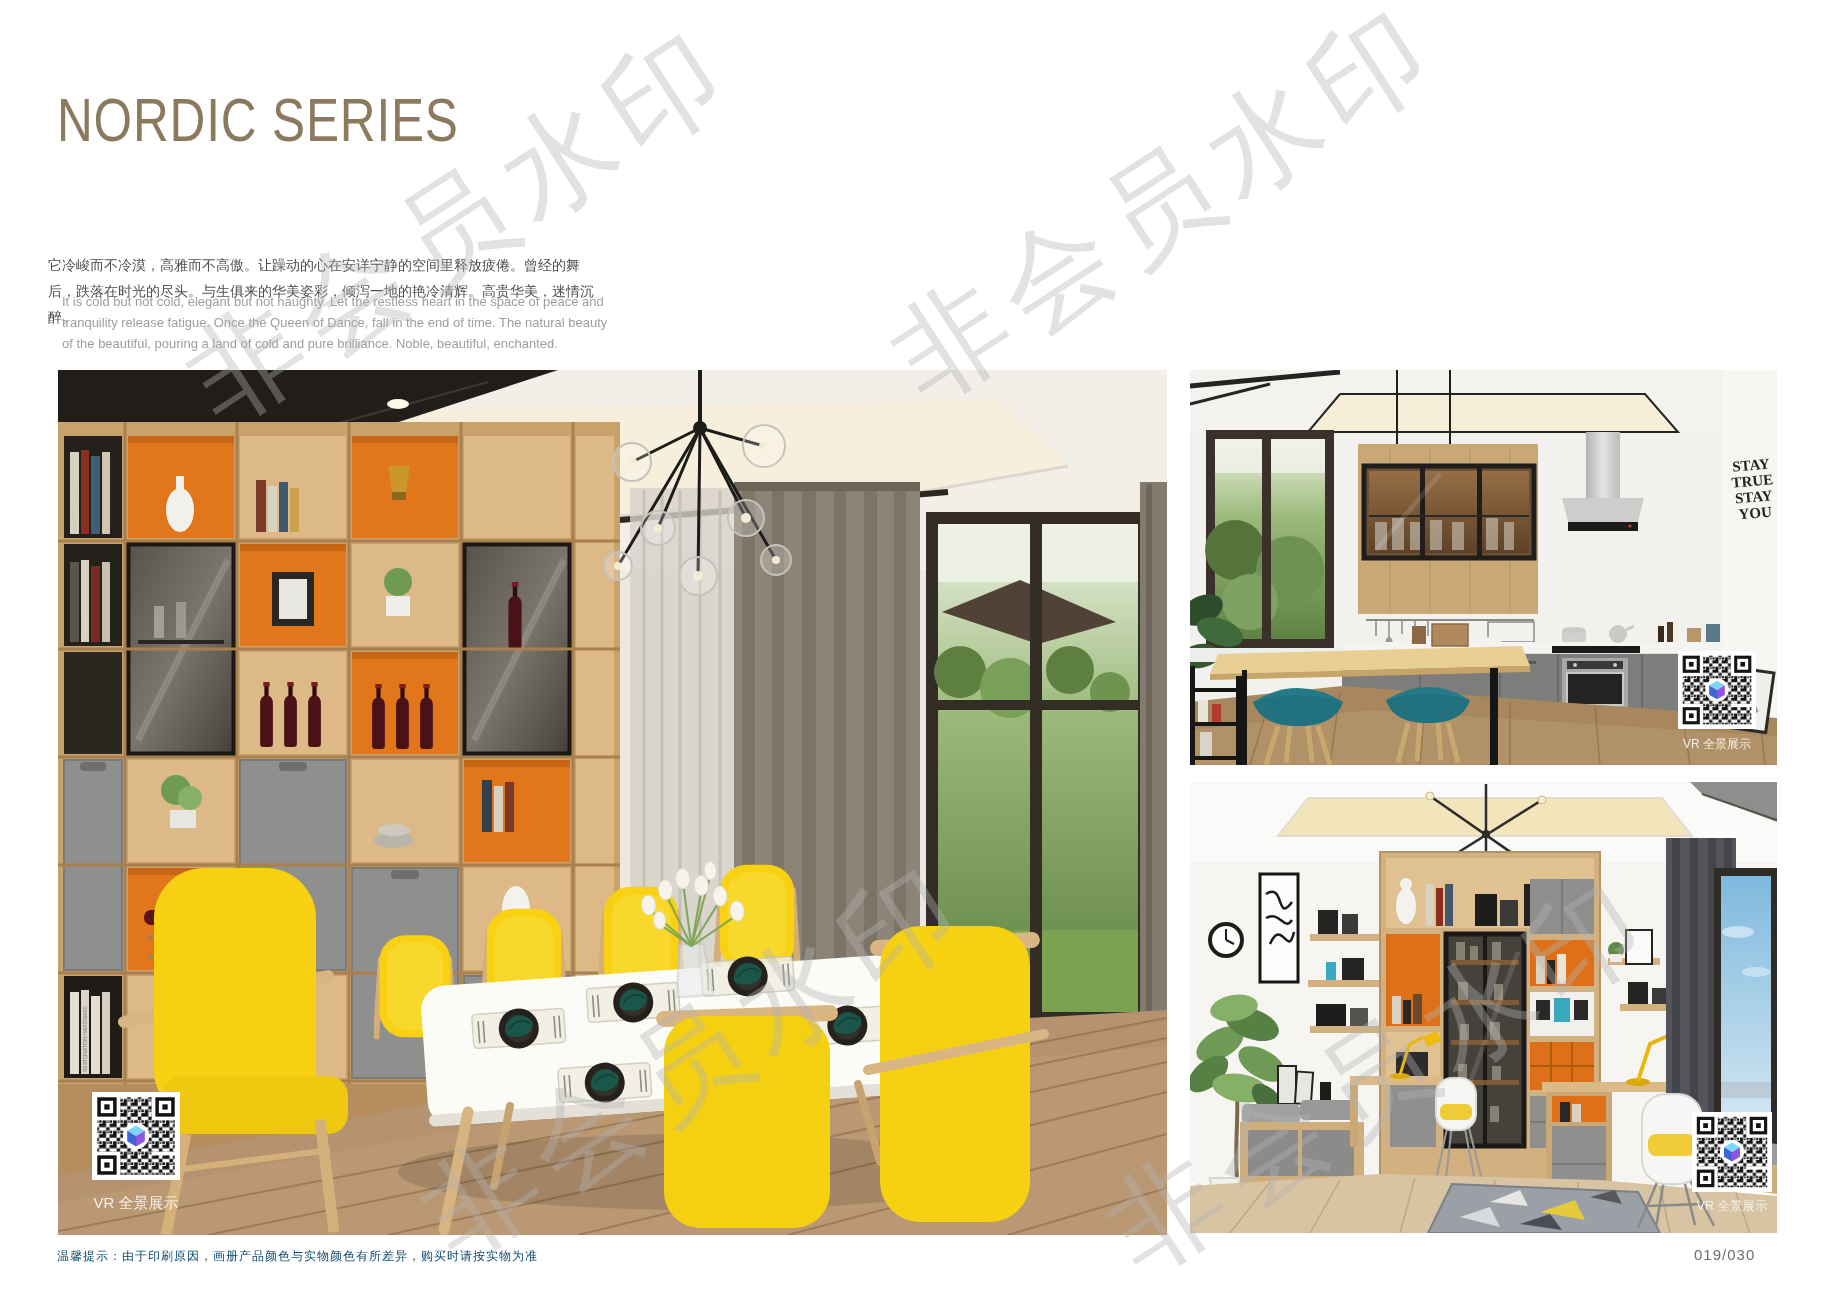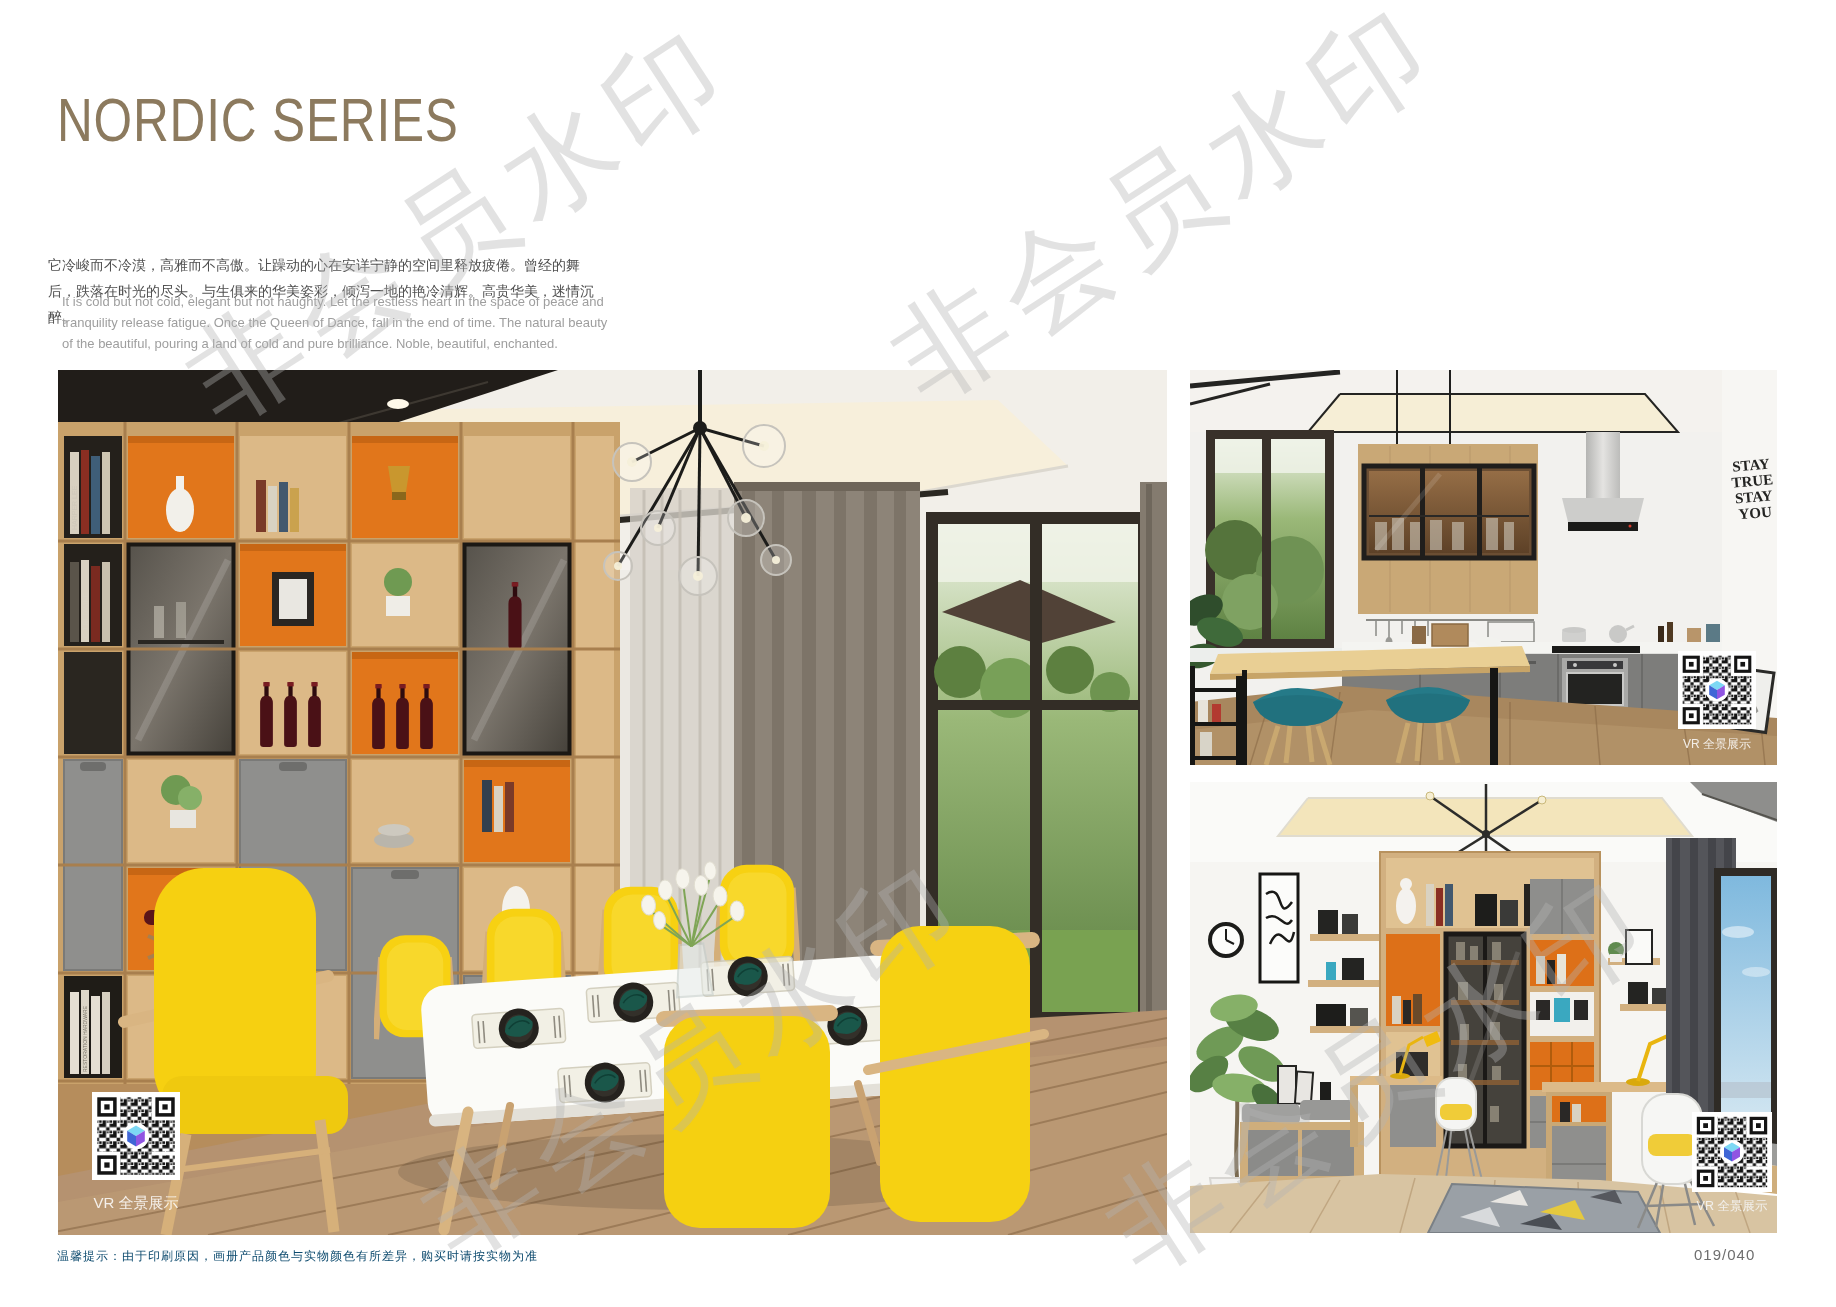--- a/index.html
+++ b/index.html
@@ -844,14 +844,14 @@
       <text x="542" y="428" text-anchor="middle" font-size="12.5" fill="#f5f5f5" opacity=".9">VR 全景展示</text>
     </svg>
   </figure>
 
   <div class="watermark wm1">非会员水印</div>
   <div class="watermark wm2">非会员水印</div>
   <div class="watermark wm3">非会员水印</div>
   <div class="watermark wm4">非会员水印</div>
 
   <div class="footer-tip">温馨提示：由于印刷原因，画册产品颜色与实物颜色有所差异，购买时请按实物为准</div>
-  <div class="page-num">019/040</div>
+  <div class="page-num">019/030</div>
 </div>
 
 </body></html>

